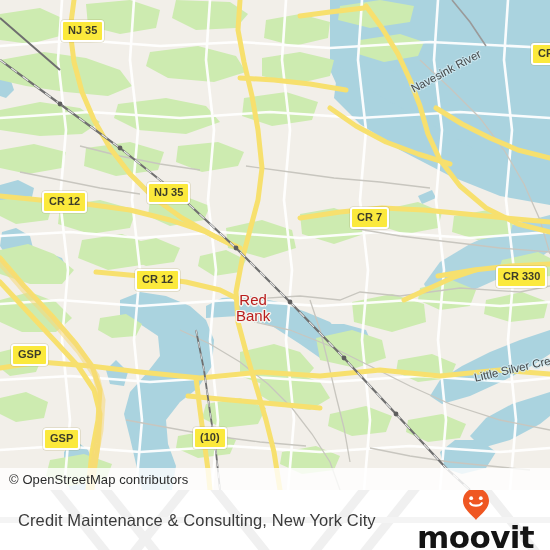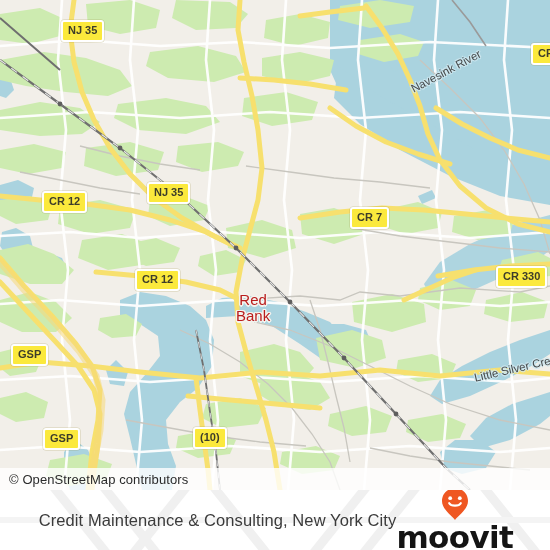--- a/index.html
+++ b/index.html
@@ -111,21 +111,21 @@
     background: #ffffff;
     overflow: hidden;
   }
   .footer-watermark {
     position: absolute; left: 0; top: 0; width: 550px; height: 60px;
     opacity: 1;
   }
   .footer-inner {
     position: relative; z-index: 3;
     width: 550px; height: 60px;
-    display: flex; align-items: center; justify-content: center;
+    display: flex; align-items: center; justify-content: space-between;
     padding: 0 16px 0 18px;
   }
   .footer-title {
     font-size: 16.5px; color: #3b3b3b; letter-spacing: .1px;
     white-space: nowrap;
   }
   .brand { display: flex; align-items: center; gap: 1px; flex-direction: column; }
   .brand-pin { width: 30px; height: 34px; display: block; }
   .brand-word {
     font-size: 31px; color: #141414; font-weight: bold;

